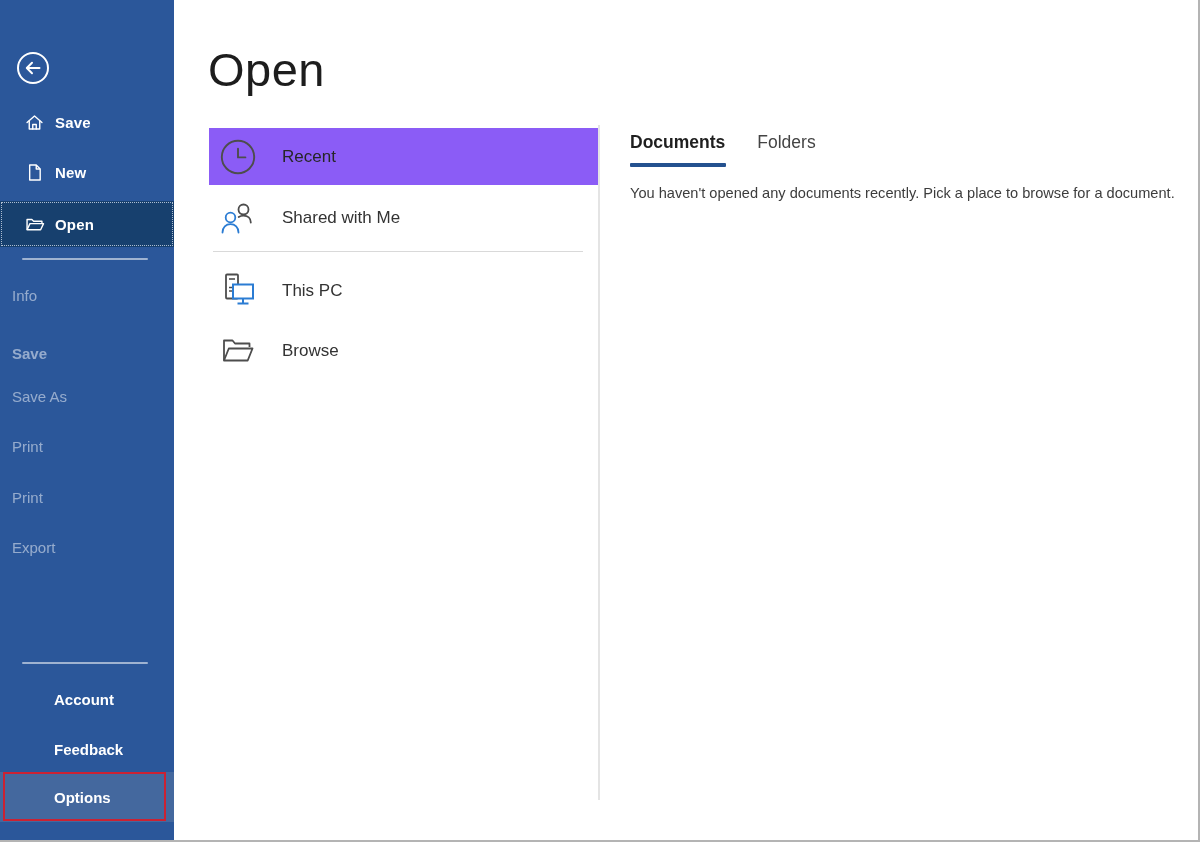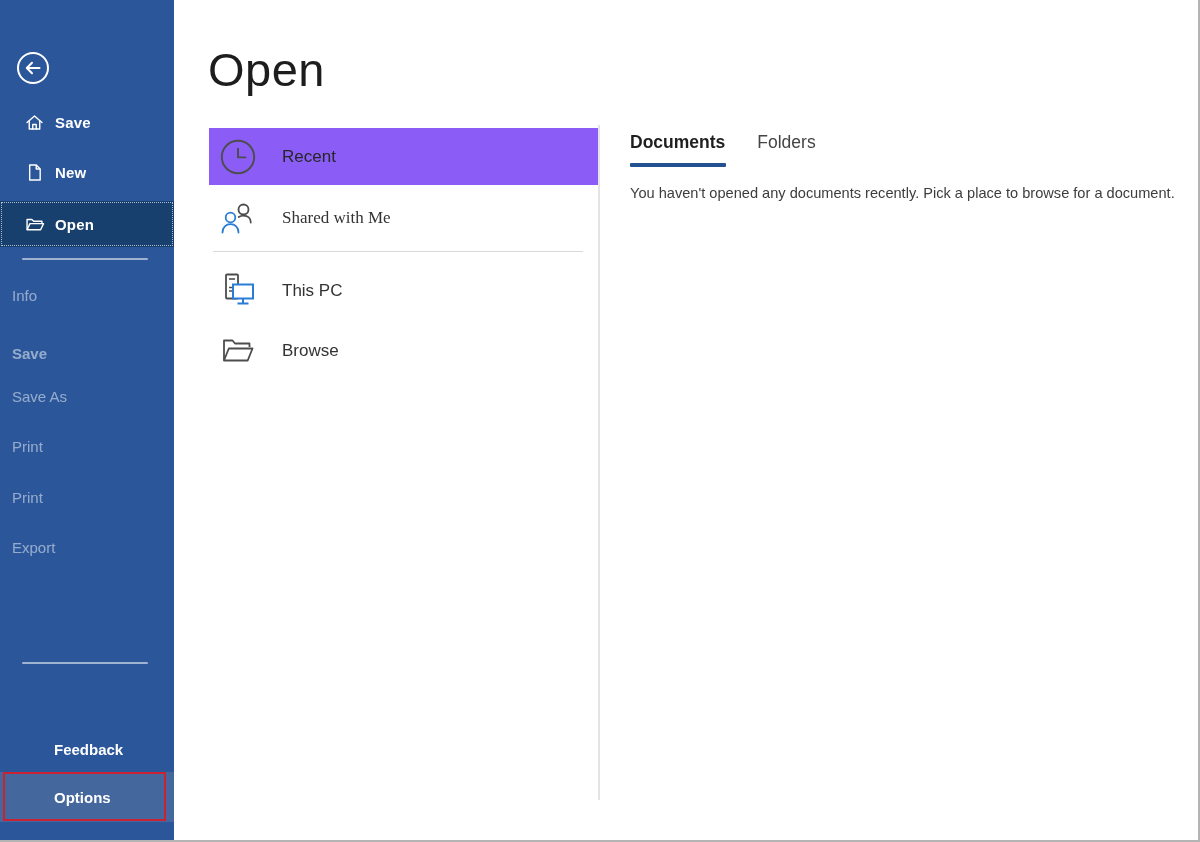--- a/index.html
+++ b/index.html
@@ -62,21 +62,21 @@
     position:absolute; left:208px; top:42px;
     font-size:47px; font-weight:300; color:#1d1d1d; letter-spacing:.5px;
   }
   .place-row{
     position:absolute; left:209px; width:389px; height:57px;
     display:flex; align-items:center; padding-left:9px; cursor:pointer;
     font-size:17px; color:#333;
   }
   .place-row .place-icon{ width:40px; height:40px; margin-right:24px; flex:0 0 auto; display:flex; align-items:center; justify-content:center; }
   .place-recent{ top:128px; background:#8b5cf6; color:#262626; }
-  .place-shared{ top:190px; height:56px;font-family:Liberation Serif, serif; }
+  .place-shared{ top:190px; height:56px; }
   .place-thispc{ top:262px; }
   .place-browse{ top:322px; }
   .places-divider{
     position:absolute; left:213px; top:251px; width:370px; height:1px; background:#d9d9d9;
   }
   .v-divider{
     position:absolute; left:598px; top:125px; width:2px; height:675px; background:#e4e4e4;
   }
   
   .panel-tabs{
@@ -158,20 +158,23 @@
     </div>
     <div class="side-text-item disabled-item d-4">
       <span>Print</span>
     </div>
     <div class="side-text-item disabled-item d-5">
       <span>Export</span>
     </div>
 
     <div class="side-divider divider-2"></div>
 
+    <div class="side-text-item footer-item f-account">
+      <span>Account</span>
+    </div>
     <div class="side-text-item footer-item f-feedback">
       <span>Feedback</span>
     </div>
 
     <div class="options-bg"></div>
     <div class="side-text-item footer-item f-options">
       <span>Options</span>
     </div>
     <div class="options-annotation"></div>
 

